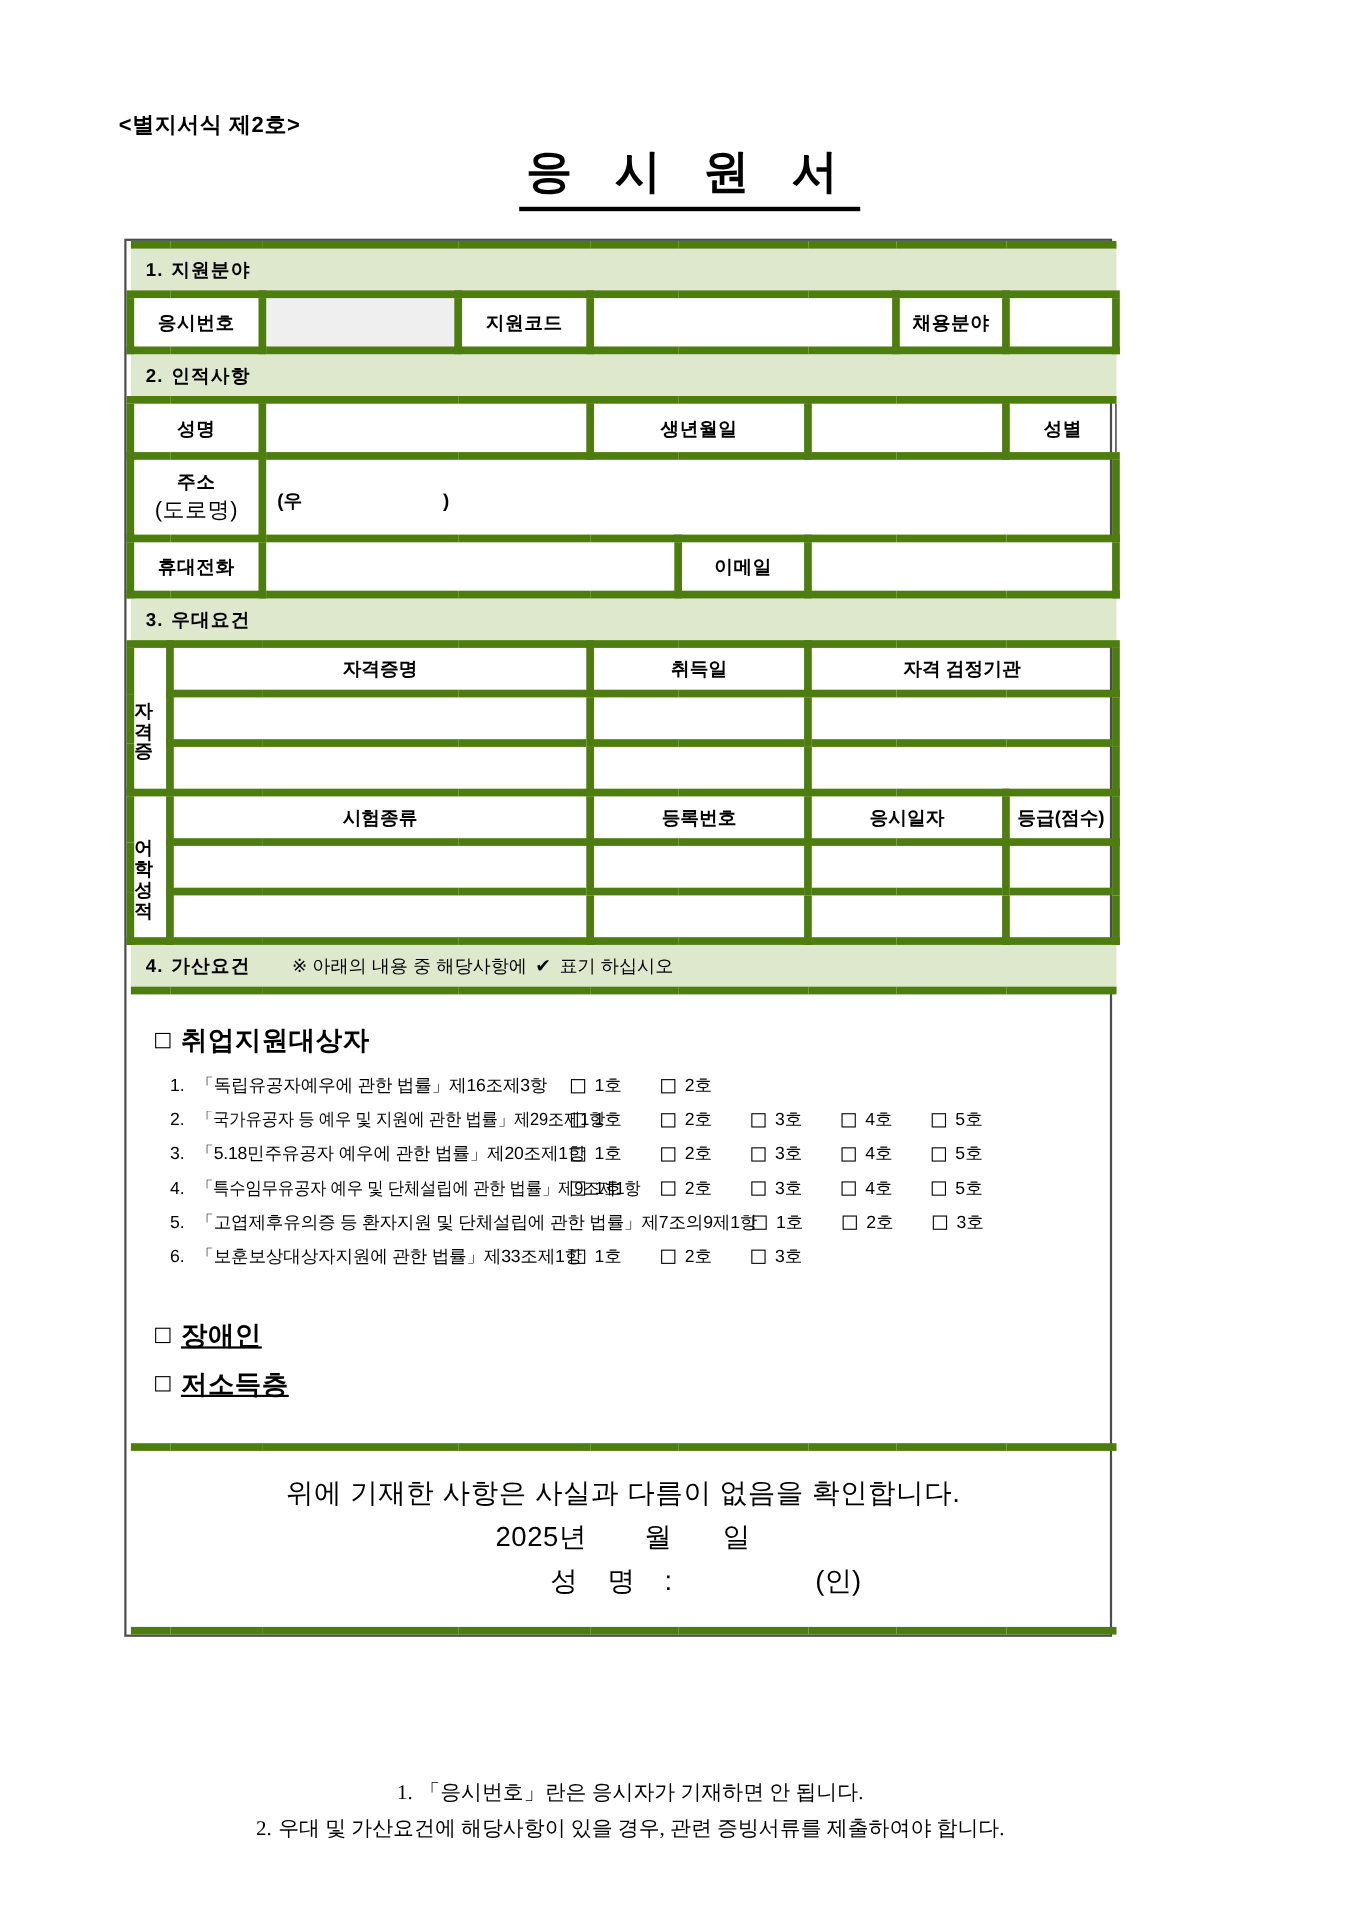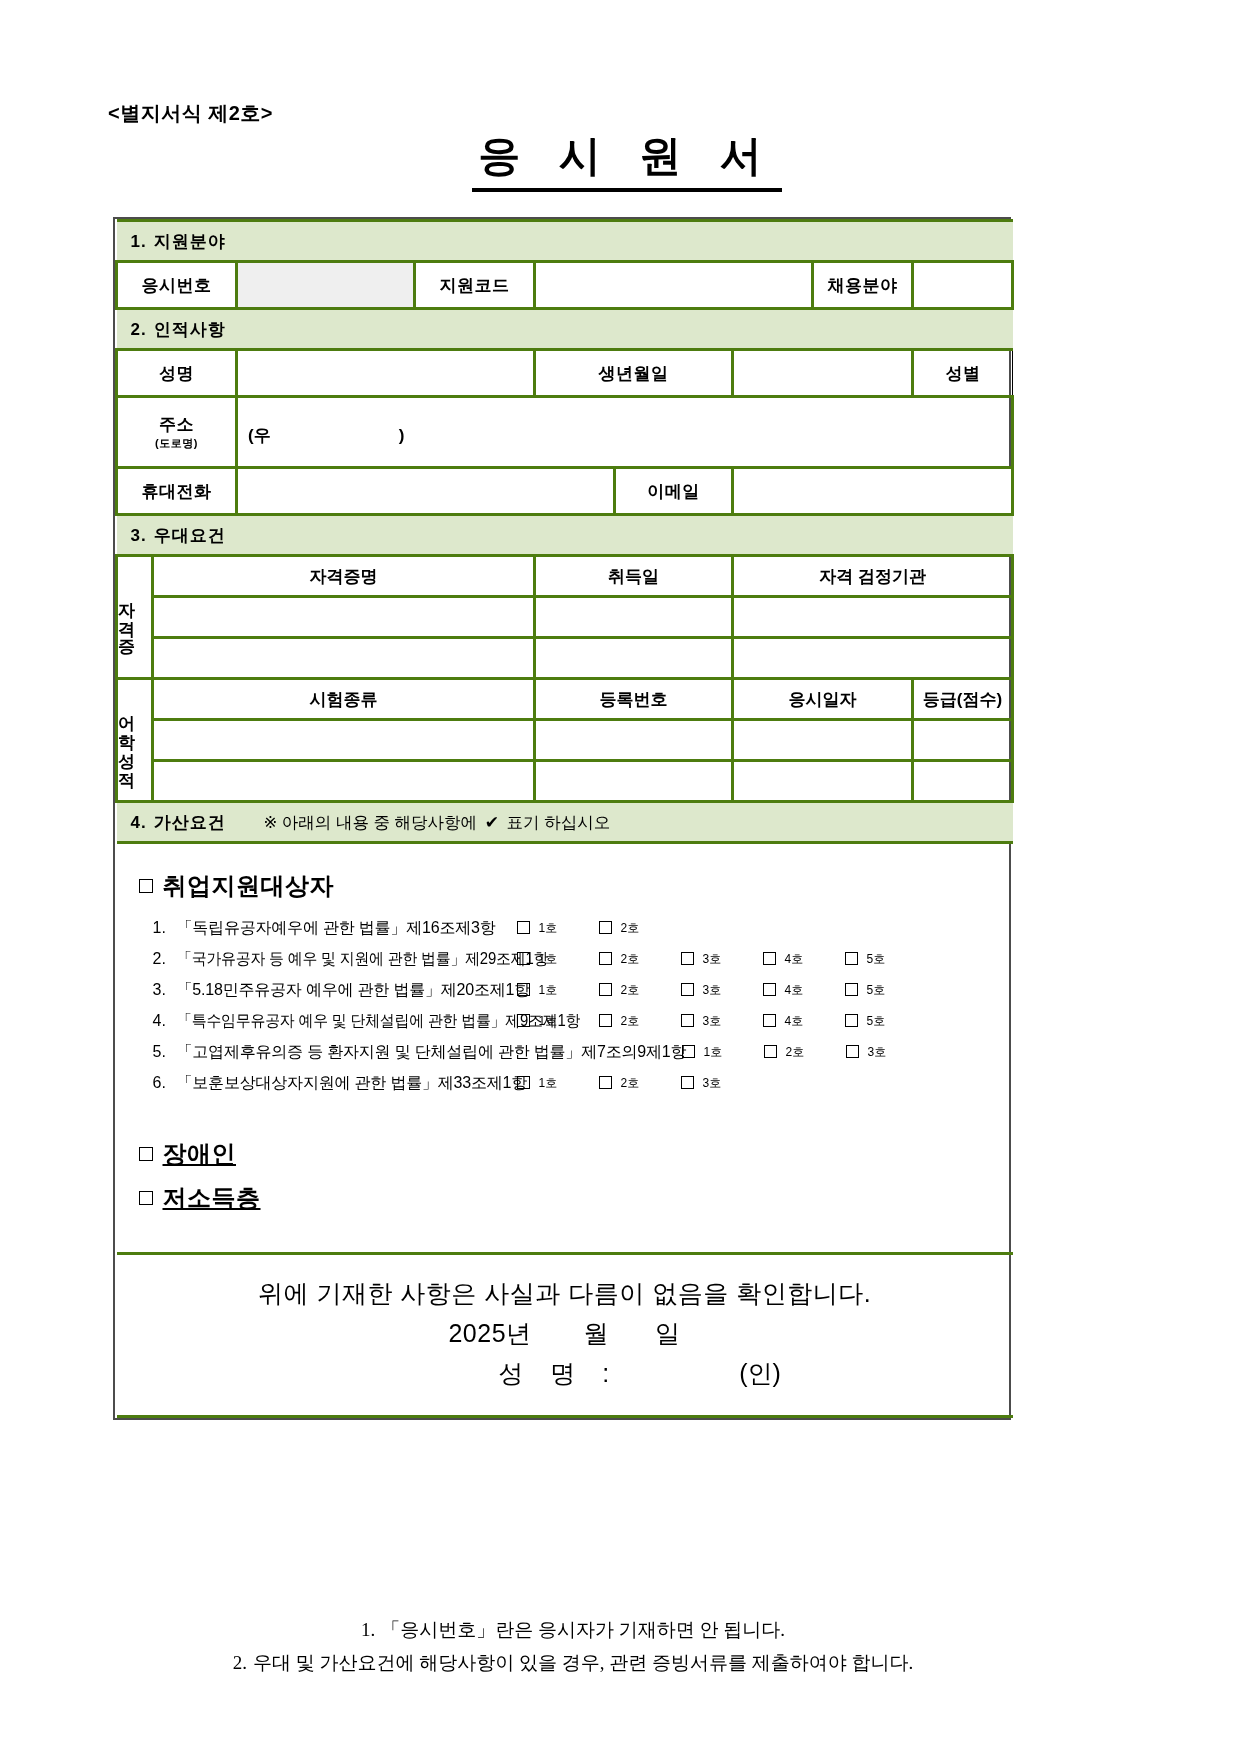--- a/index.html
+++ b/index.html
@@ -62,21 +62,21 @@
     border: 2px solid #4c4c4c;
     box-sizing: border-box;
     background: #fff;
   }
   table.grid {
     border-collapse: collapse;
     width: 100%;
     table-layout: fixed;
   }
   table.grid td {
-    border: 3px solid #4d7c0f;
+    border: 7px solid #4d7c0f;
     padding: 0;
     vertical-align: middle;
     font-size: 17px;
     font-weight: 700;
   }
   .sec-head {
     background: #dde8cc !important;
     font-size: 19px;
     font-weight: 700;
     height: 38px;
@@ -97,21 +97,21 @@
     font-size: 17px;
     padding: 0 3px;
   }
 
   .lbl {
     text-align: center;
     font-weight: 700;
     font-size: 17.5px;
     letter-spacing: 0.5px;
   }
-  .lbl-sm { font-size: 11px; font-weight: 700; }
+  .lbl-sm { font-size: 20px; font-weight: 400; }
   .fill { background: #fff; }
   .fill-gray { background: #efefef; }
 
   .row-h44 td { height: 44px; }
   .row-h62 td { height: 62px; }
 
   .addr-cell {
     text-align: left;
     padding: 6px 0 0 10px !important;
     vertical-align: top;
@@ -189,21 +189,21 @@
   }
   ol.law-list li .opts {
     display: inline-flex;
     align-items: center;
   }
   ol.law-list li .opt {
     display: inline-flex;
     align-items: center;
     width: 82px;
     flex: 0 0 82px;
-    font-size: 12px;
+    font-size: 16px;
   }
   ol.law-list li .opt .box { margin-right: 9px; width: 13px; height: 13px; }
   .narrow .law { font-size: 15px; transform: scaleX(0.93); transform-origin: left center; }
   .extra-tail { margin-top: 40px; text-decoration: underline; }
   .extra-tail .chk-main { margin: 0 0 12px 0; }
 
   
   .decl {
     text-align: center;
     font-size: 25px;

